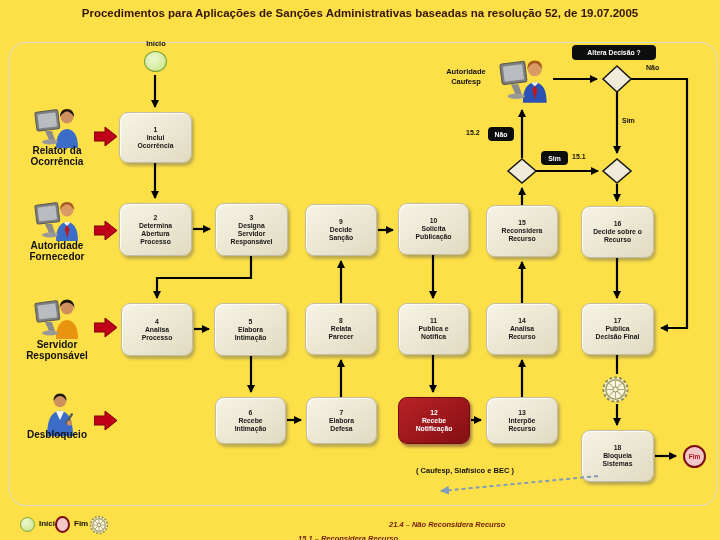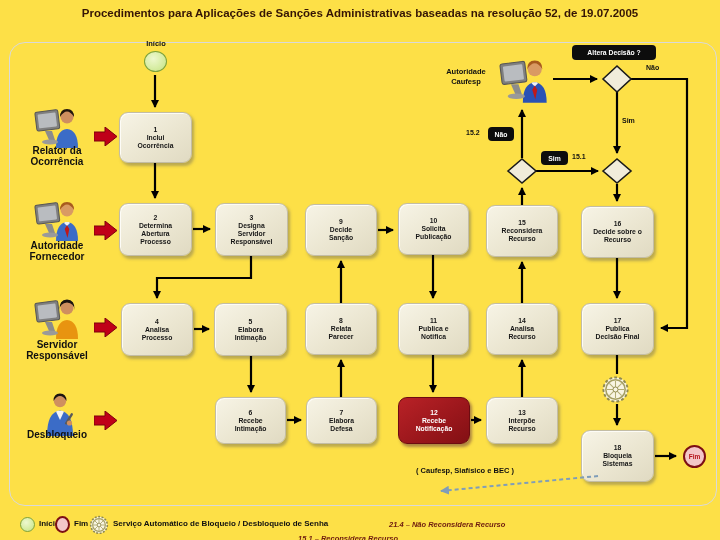--- a/index.html
+++ b/index.html
@@ -327,17 +327,16 @@
   <div class="endnode" style="left:55px;top:516px;width:15px;height:17px;border-width:2px;"></div>
   <div class="legendtext" style="left:74px;top:519px;">Fim</div>
   <div class="icon" style="left:89px;top:515px;">
     <svg width="20" height="20" viewBox="0 0 30 30">
       <circle cx="15" cy="15" r="12.5" fill="#f8f5e3" stroke="#8f8950" stroke-width="2.4" stroke-dasharray="3 2.2"></circle>
       <circle cx="15" cy="15" r="9.5" fill="none" stroke="#a59f63" stroke-width="1.8"></circle>
       <path d="M15,6 L15,24 M6,15 L24,15 M8.6,8.6 L21.4,21.4 M21.4,8.6 L8.6,21.4" stroke="#b3ad74" stroke-width="1.4"></path>
       <circle cx="15" cy="15" r="2.8" fill="#f8f5e3" stroke="#8f8950" stroke-width="1.2"></circle>
     </svg>
   </div>
-  <div class="legendtext" style="left:113px;top:519px;">Serviço Automático de Bloqueio / Desbloqueio de Senha</div>
   <div class="legendref" style="left:298px;top:520px;margin-top:14px;">15.1 – Reconsidera Recurso</div>
   <div class="legendref" style="left:389px;top:520px;">21.4 – Não Reconsidera Recurso</div>
 
 </div>
 
 </body></html>

